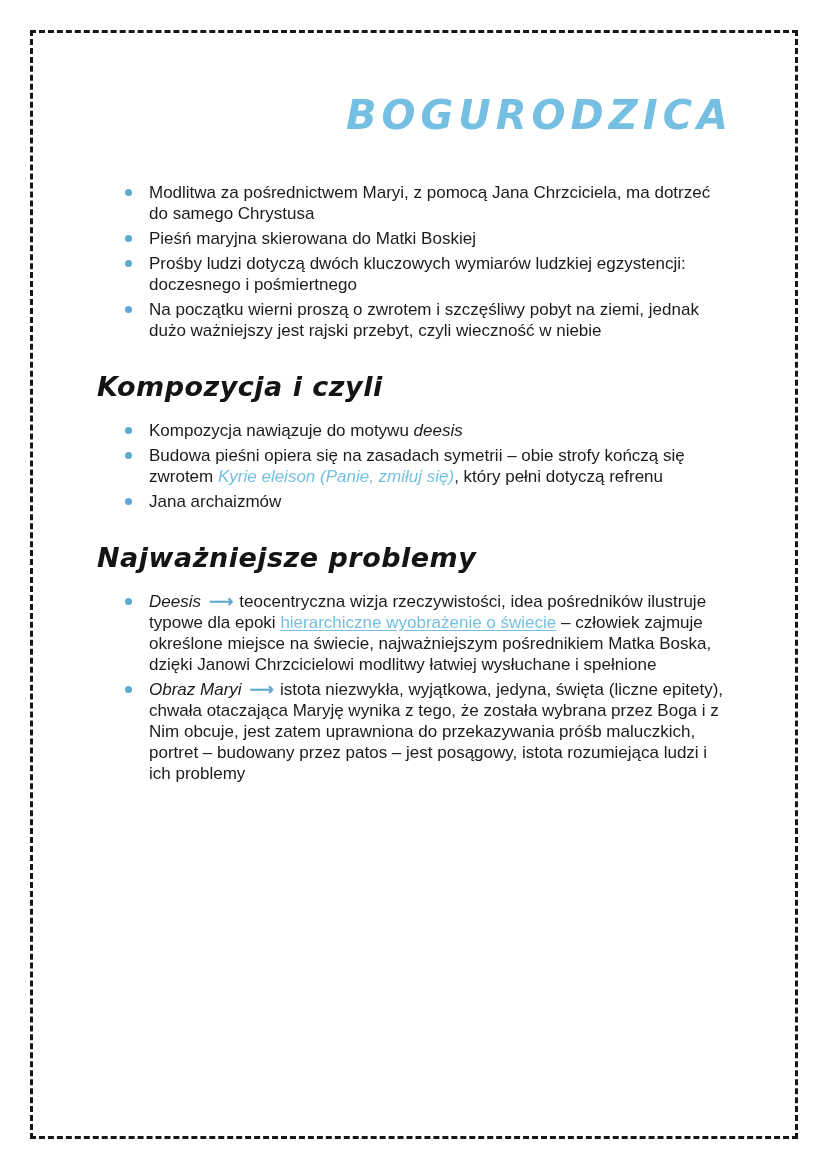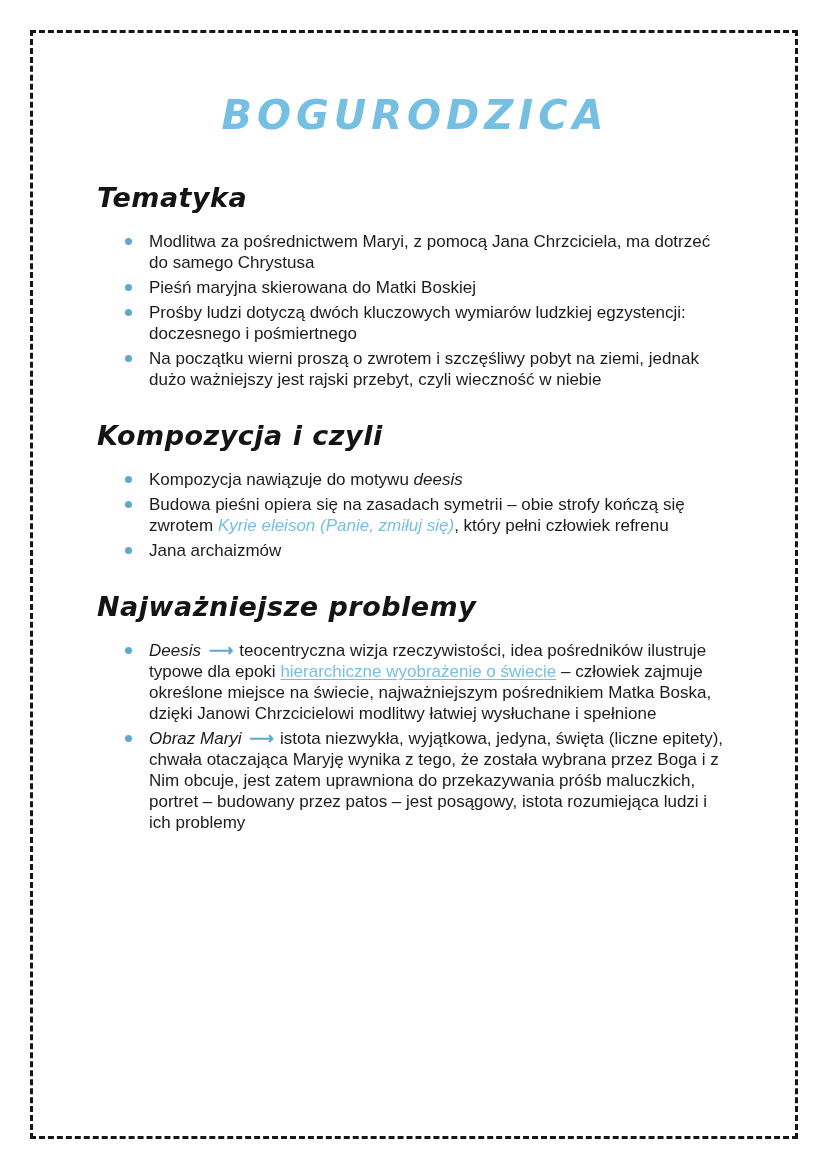--- a/index.html
+++ b/index.html
@@ -25,21 +25,21 @@
     border: 3px dashed #161616;
     pointer-events: none;
   }
   .content {
     position: absolute;
     top: 92px;
     left: 97px;
     right: 95px;
   }
   .doc-title {
-    text-align: center;
+    text-align: right;
     font-family: "DejaVu Sans", sans-serif;
     font-style: italic;
     font-weight: bold;
     font-size: 40px;
     letter-spacing: 5px;
     color: var(--accent, #7cc3e6);
     margin: 0 0 44px 0;
   }
   .heading {
     font-family: "DejaVu Sans", sans-serif;
@@ -96,33 +96,32 @@
 </style>
 </head>
 <body>
 
 <div class="page">
   <div class="frame"></div>
   <div class="content">
     <h1 class="doc-title">BOGURODZICA</h1>
     <div>
         <section>
-          <h2 class="heading">Tematyka</h2>
           <ul class="bullets">
             <li class="bullet"><span class="seg seg-normal">Modlitwa za pośrednictwem Maryi, z pomocą Jana Chrzciciela, ma dotrzeć do samego Chrystusa</span></li>
             <li class="bullet"><span class="seg seg-normal">Pieśń maryjna skierowana do Matki Boskiej</span></li>
             <li class="bullet"><span class="seg seg-normal">Prośby ludzi dotyczą dwóch kluczowych wymiarów ludzkiej egzystencji: doczesnego i pośmiertnego</span></li>
             <li class="bullet"><span class="seg seg-normal">Na początku wierni proszą o zwrotem i szczęśliwy pobyt na ziemi, jednak dużo ważniejszy jest rajski przebyt, czyli wieczność w niebie</span></li>
           </ul>
         </section>
         <section>
           <h2 class="heading">Kompozycja i czyli</h2>
           <ul class="bullets">
             <li class="bullet"><span class="seg seg-normal">Kompozycja nawiązuje do motywu </span><span class="seg seg-italic">deesis</span></li>
-            <li class="bullet"><span class="seg seg-normal">Budowa pieśni opiera się na zasadach symetrii – obie strofy kończą się zwrotem </span><span class="seg seg-accent-italic">Kyrie eleison (Panie, zmiłuj się)</span><span class="seg seg-normal">, który pełni człowiek refrenu</span></li>
+            <li class="bullet"><span class="seg seg-normal">Budowa pieśni opiera się na zasadach symetrii – obie strofy kończą się zwrotem </span><span class="seg seg-accent-italic">Kyrie eleison (Panie, zmiłuj się)</span><span class="seg seg-normal">, który pełni dotyczą refrenu</span></li>
             <li class="bullet"><span class="seg seg-normal">Jana archaizmów</span></li>
           </ul>
         </section>
         <section>
           <h2 class="heading">Najważniejsze problemy</h2>
           <ul class="bullets">
             <li class="bullet"><span class="seg seg-italic">Deesis</span><span class="seg seg-arrow">⟶</span><span class="seg seg-normal">teocentryczna wizja rzeczywistości, idea pośredników ilustruje typowe dla epoki </span><span class="seg seg-accent-link">hierarchiczne wyobrażenie o świecie</span><span class="seg seg-normal"> – człowiek zajmuje określone miejsce na świecie, najważniejszym pośrednikiem Matka Boska, dzięki Janowi Chrzcicielowi modlitwy łatwiej wysłuchane i spełnione</span></li>
             <li class="bullet"><span class="seg seg-italic">Obraz Maryi</span><span class="seg seg-arrow">⟶</span><span class="seg seg-normal">istota niezwykła, wyjątkowa, jedyna, święta (liczne epitety), chwała otaczająca Maryję wynika z tego, że została wybrana przez Boga i z Nim obcuje, jest zatem uprawniona do przekazywania próśb maluczkich, portret – budowany przez patos – jest posągowy, istota rozumiejąca ludzi i ich problemy</span></li>
           </ul>
         </section>

